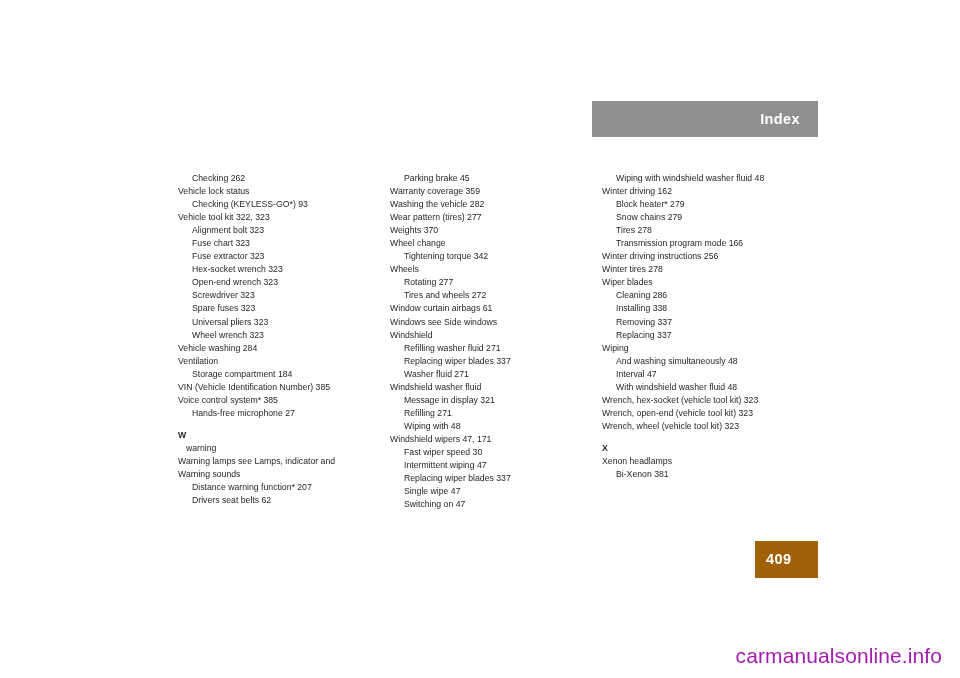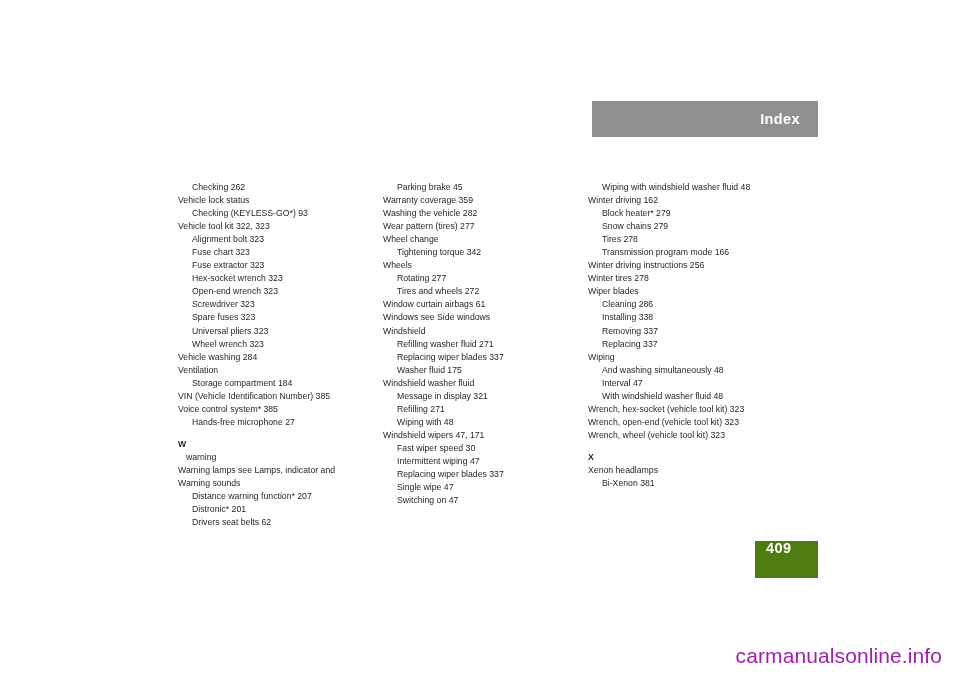--- a/index.html
+++ b/index.html
@@ -42,41 +42,42 @@
     line-height: 1;
   }
 
   
   .page-block {
     position: absolute;
     left: 755px;
     top: 541px;
     width: 63px;
     height: 37px;
-    background: #4d7c0f;
+    background: #a16207;
     display: flex;
+    align-items: center;
     justify-content: flex-start;
   }
   .page-number {
     color: #ffffff;
     font-size: 14.5px;
     font-weight: bold;
     letter-spacing: 0.4px;
     padding-left: 11px;
     line-height: 1;
   }
 
   
   .columns {
     position: absolute;
     left: 178px;
-    top: 181px;
+    top: 172px;
     width: 660px;
     display: flex;
-    gap: 0;
+    gap: 7px;
   }
   .column {
     width: 205px;
     flex: 0 0 205px;
   }
   .column.c3 {
     width: 250px;
     flex: 0 0 250px;
   }
 
@@ -149,39 +150,39 @@
         <div class="entry lvl0">Ventilation</div>
         <div class="entry lvl1">Storage compartment 184</div>
         <div class="entry lvl0">VIN (Vehicle Identification Number) 385</div>
         <div class="entry lvl0">Voice control system* 385</div>
         <div class="entry lvl1">Hands-free microphone 27</div>
         <div class="letter-heading">W</div>
         <div class="entry cont">warning</div>
         <div class="entry lvl0">Warning lamps see Lamps, indicator and</div>
         <div class="entry lvl0">Warning sounds</div>
         <div class="entry lvl1">Distance warning function* 207</div>
-        <div class="entry lvl1">Distronic* 201</div>
         <div class="entry lvl1">Drivers seat belts 62</div>
       </div>
     <div class="column c2" id="col2">
         <div class="entry lvl1">Parking brake 45</div>
         <div class="entry lvl0">Warranty coverage 359</div>
         <div class="entry lvl0">Washing the vehicle 282</div>
         <div class="entry lvl0">Wear pattern (tires) 277</div>
+        <div class="entry lvl0">Weights 370</div>
         <div class="entry lvl0">Wheel change</div>
         <div class="entry lvl1">Tightening torque 342</div>
         <div class="entry lvl0">Wheels</div>
         <div class="entry lvl1">Rotating 277</div>
         <div class="entry lvl1">Tires and wheels 272</div>
         <div class="entry lvl0">Window curtain airbags 61</div>
         <div class="entry lvl0">Windows see Side windows</div>
         <div class="entry lvl0">Windshield</div>
         <div class="entry lvl1">Refilling washer fluid 271</div>
         <div class="entry lvl1">Replacing wiper blades 337</div>
-        <div class="entry lvl1">Washer fluid 175</div>
+        <div class="entry lvl1">Washer fluid 271</div>
         <div class="entry lvl0">Windshield washer fluid</div>
         <div class="entry lvl1">Message in display 321</div>
         <div class="entry lvl1">Refilling 271</div>
         <div class="entry lvl1">Wiping with 48</div>
         <div class="entry lvl0">Windshield wipers 47, 171</div>
         <div class="entry lvl1">Fast wiper speed 30</div>
         <div class="entry lvl1">Intermittent wiping 47</div>
         <div class="entry lvl1">Replacing wiper blades 337</div>
         <div class="entry lvl1">Single wipe 47</div>
         <div class="entry lvl1">Switching on 47</div>

